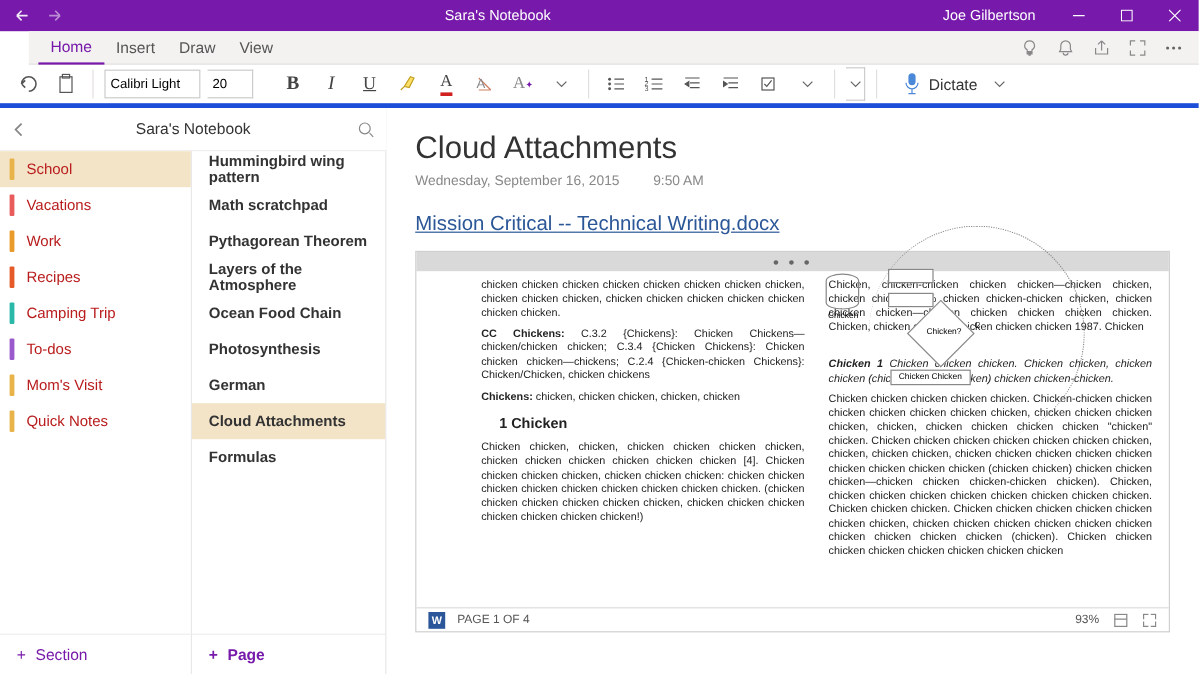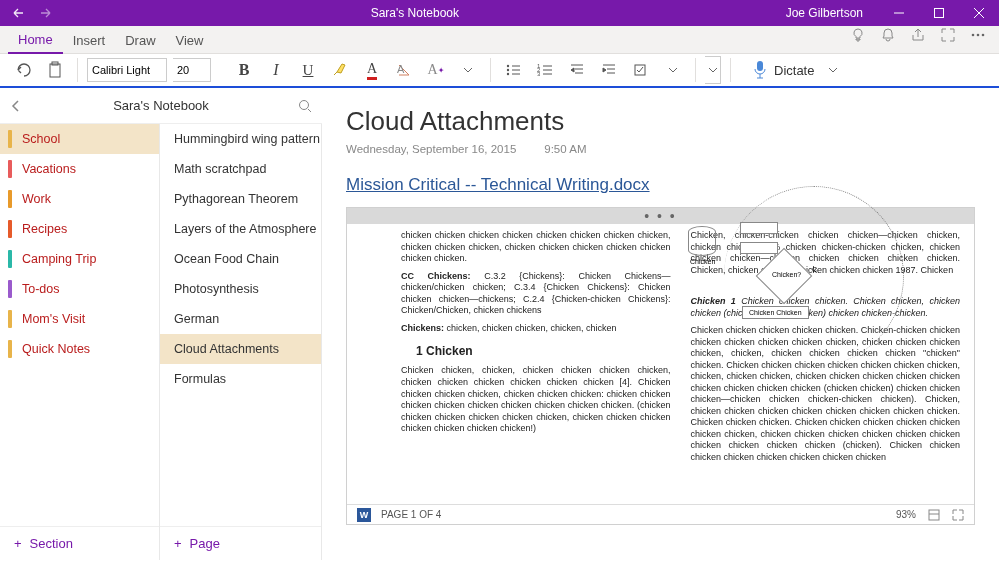--- a/index.html
+++ b/index.html
@@ -8,28 +8,28 @@
     
     .titlebar { height: 26px; background: #7719AA; display: flex; align-items: center; color: #fff; font-size: 12px; }
     .tb-nav { display: flex; padding-left: 4px; }
     .tb-nav .nav-btn { width: 28px; height: 26px; display: flex; align-items: center; justify-content: center; opacity: 0.9; }
     .tb-title { flex: 1; text-align: center; font-size: 12px; }
     .tb-user { padding: 0 16px; font-size: 12px; }
     .tb-wincontrols { display: flex; }
     .tb-wincontrols .win-btn { width: 40px; height: 26px; display: flex; align-items: center; justify-content: center; }
 
     
-    .tabrow { height: 28px; background: #f3f2f1; display: flex; padding-left: 8px; border-bottom: 1px solid #e1dfdd; }
+    .tabrow { height: 28px; background: #f3f2f1; display: flex; align-items: center; padding-left: 8px; border-bottom: 1px solid #e1dfdd; margin-left: 24px; }
     .tab { padding: 0 10px; font-size: 13px; color: #555; height: 28px; display: flex; align-items: center; cursor: pointer; }
     .tab.active { color: #7719AA; border-bottom: 2px solid #7719AA; font-weight: 500; }
     .tabrow-right { margin-left: auto; display: flex; gap: 12px; padding-right: 12px; }
     .tabrow-right .ico { width: 18px; height: 18px; display: flex; align-items: center; justify-content: center; color: #555; }
 
     
-    .toolbar { height: 24px; background: #fff; display: flex; align-items: center; padding: 16px 10px; gap: 6px; border-bottom: 2px solid #1d4ed8; position:relative;}
+    .toolbar { height: 24px; background: #fff; display: flex; align-items: center; padding: 16px 10px; gap: 6px; border-bottom: 4px solid #1d4ed8; position:relative;}
     .toolbar .sep { width: 1px; height: 24px; background: #e1dfdd; margin: 0 3px; }
     .tbbtn { width: 26px; height: 26px; display: flex; align-items: center; justify-content: center; color: #444; font-size: 14px; }
     .font-name { width: 80px; height: 24px; border: 1px solid #ccc; font-size: 11px; padding: 0 4px; display: flex; align-items: center; }
     .font-size { width: 38px; height: 24px; border: 1px solid #ccc; border-left:none; font-size: 11px; text-align: left; padding:0 4px; display:flex; align-items:center;}
     .style-picker { height: 28px; border: 1px solid #ccc; display: flex; align-items: center; padding: 0 10px; font-size: 18px; color: #5B9BD5; font-family: 'Calibri Light', sans-serif; width:118px;}
     .style-chev { width: 16px; border:1px solid #ccc; border-left:none; height:28px; display:flex; align-items:center; justify-content:center;}
     .dictate { display: flex; align-items: center; gap: 6px; font-size: 13px; color: #333; margin-left: 12px; }
     .dictate-chev { margin-left: 8px; }
 
     
@@ -39,21 +39,21 @@
     .nav-col { width: 160px; border-right: 1px solid #e8e8e8; display: flex; flex-direction: column; position: relative; }
     .nav-header { height: 36px; display: flex; align-items: center; justify-content: center; font-size: 13px; color: #333; position: relative; border-bottom: 1px solid #eee; width: 322px; background:#fff;}
     .nav-header .back { position: absolute; left: 10px; color: #888; }
     .nav-header .search { position: absolute; right: 10px; color: #888; }
     .section-item { height: 30px; display: flex; align-items: center; padding-left: 22px; font-size: 12.5px; color: #b91c1c; position: relative; }
     .section-item::before { content: ''; position: absolute; left: 8px; top: 6px; bottom: 6px; width: 4px; background: var(--c); border-radius: 1px;}
     .section-item.active { background: #f3e4c8; }
     .nav-foot { margin-top: auto; height: 34px; display: flex; align-items: center; padding-left: 14px; font-size: 13px; color: #7719AA; gap: 8px; border-top:1px solid #eee;}
 
     
-    .pages-col { width: 162px; border-right: 1px solid #e8e8e8; display: flex; flex-direction: column; padding-top: 36px; }
+    .pages-col { width: 162px; border-right: 1px solid #e8e8e8; display: flex; flex-direction: column; padding-top: 36px; font-weight: bold; }
     .page-item { height: 30px; display: flex; align-items: center; padding-left: 14px; font-size: 12.5px; color: #333; }
     .page-item.active { background: #f3e4c8; }
 
     
     .content { flex: 1; padding: 18px 24px 0 24px; overflow: hidden; }
     .page-title { font-size: 26px; font-weight: 300; color: #333; font-family:'Calibri Light',sans-serif;}
     .page-meta { font-size: 11.5px; color: #888; margin-top: 6px; display:flex; gap:28px;}
     .attach-link { display: inline-block; margin-top: 20px; font-size: 17px; color: #2b5797; text-decoration: underline; }
     .doc-preview { margin-top: 12px; border: 1px solid #d0d0d0; height: 318px; position: relative; background:#fff;}
     .doc-preview .handle { height: 16px; background: #d9d9d9; display:flex; justify-content:center; align-items:center; color:#666; font-size:14px; letter-spacing:2px;}

